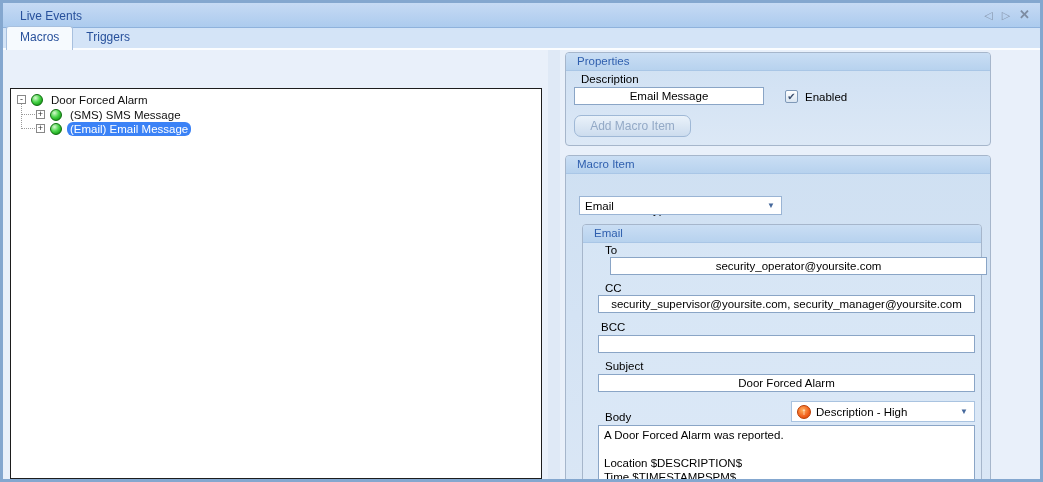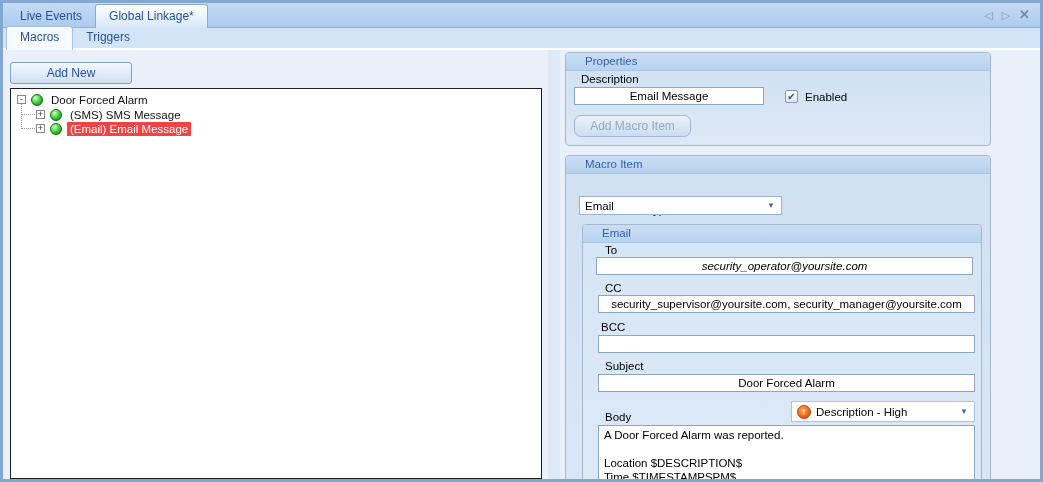--- a/index.html
+++ b/index.html
@@ -57,33 +57,33 @@
   .expander {
     width:9px; height:9px; border:1px solid #888; background:#fff;
     font-size:9px; line-height:7px; text-align:center; color:#333; flex:0 0 9px;
   }
   .sphere {
     width:12px; height:12px; border-radius:50%; margin:0 5px; flex:0 0 12px;
     background:radial-gradient(circle at 35% 30%, #d8f9d0, #49d549 45%, #119411 85%);
     border:1px solid #0e6d0e;
   }
   .tlabel { padding:1px 3px; white-space:nowrap; }
-  .tlabel.selected { background:#ef4444; color:#fff; }
+  .tlabel.selected { background:#3b82f6; color:#fff;border-radius:6px; }
   .vguide { position:absolute; left:10px; top:15px; height:25px; width:0; border-left:1px dotted #9a9a9a; }
   .hstub  { position:absolute; width:13px; height:0; border-top:1px dotted #9a9a9a; }
 
   .splitter { position:absolute; left:545px; top:47px; width:12px; bottom:0; background:#dfe9f6; }
 
   
   .group {
     position:absolute; border:1px solid #a6b6cb; border-radius:4px;
     background:linear-gradient(180deg,#cfe0f2 0%,#d4e3f4 40%,#dce8f6 100%);
   }
   .group-header {
-    height:18px; padding:2px 19px; color:#2f5fae; font-size:11.5px;
+    height:18px; padding:2px 11px; color:#2f5fae; font-size:11.5px;
     background:linear-gradient(#cadef4,#b7d2ee);
     border-bottom:1px solid #a9c6e6; border-radius:3px 3px 0 0; cursor:default;
   }
   .group-body { position:relative; }
   .flabel { position:absolute; font-size:11.5px; color:#000; white-space:nowrap; cursor:default; }
 
   .tinput {
     position:absolute; height:18px; border:1px solid #8aa5c6; background:#fff;
     font-family:"Liberation Sans",sans-serif; font-size:11.5px; padding:1px 4px; color:#000;text-align:center;
   }
@@ -117,34 +117,32 @@
     padding:2px 5px; resize:none; color:#000; white-space:pre-wrap; overflow:hidden;
   }
 </style>
 </head>
 <body>
 
 <div class="window">
 
   <div class="tabstrip1">
     <div class="tab1">Live Events</div>
-    <div class="tab1 active">Global Linkage*</div>
   </div>
   <div class="winctl">
     <span>◁</span>
     <span>▷</span>
     <span class="x">✕</span>
   </div>
 
   <div class="tabstrip2">
     <div class="tab2 active">Macros</div>
     <div class="tab2">Triggers</div>
   </div>
 
-  <div class="add-new">Add New</div>
 
   <div class="tree-box">
     <div class="vguide"></div>
     <div class="hstub" style="left:11px; top:25px;"></div>
     <div class="hstub" style="left:11px; top:39px;"></div>
 
     <div class="trow" style="left:6px; top:3px;">
       <span class="expander">-</span>
       <span class="sphere"></span>
       <span class="tlabel">Door Forced Alarm</span>
@@ -182,21 +180,21 @@
       <span class="flabel" style="left:20px; top:6px;margin-top:24px;">Macro Item Type</span>
       <div class="combo" style="left:13px; top:22px; width:203px; height:19px;">
         <span>Email</span>
         <span class="arrow">▼</span>
       </div>
 
       <div class="group" style="left:16px; top:50px; width:400px; height:330px; background:linear-gradient(180deg,#d6e5f5,#dde9f7);">
         <div class="group-header">Email</div>
         <div class="group-body">
           <span class="flabel" style="left:22px; top:1px;">To</span>
-          <input class="tinput" style="left: 13px; top: 14px; width: 377px; font-style: italic;" type="text" value="security_operator@yoursite.com">
+          <input class="tinput" style="left: 27px; top: 14px; width: 377px;" type="text" value="security_operator@yoursite.com">
 
           <span class="flabel" style="left:22px; top:39px;">CC</span>
           <input class="tinput" style="left: 15px; top: 52px; width: 377px;" type="text" value="security_supervisor@yoursite.com, security_manager@yoursite.com">
 
           <span class="flabel" style="left:18px; top:78px;">BCC</span>
           <input class="tinput" style="left: 15px; top: 92px; width: 377px;" type="text" value="">
 
           <span class="flabel" style="left:22px; top:117px;">Subject</span>
           <input class="tinput" style="left: 15px; top: 131px; width: 377px;" type="text" value="Door Forced Alarm">
 

